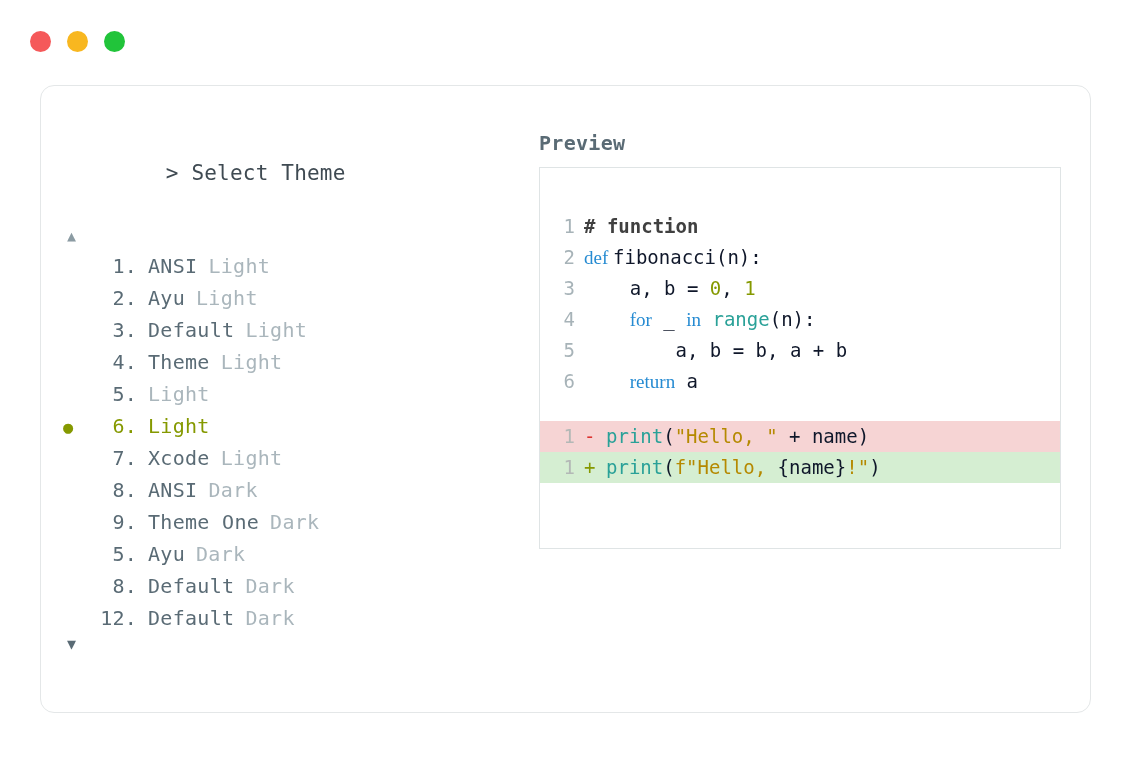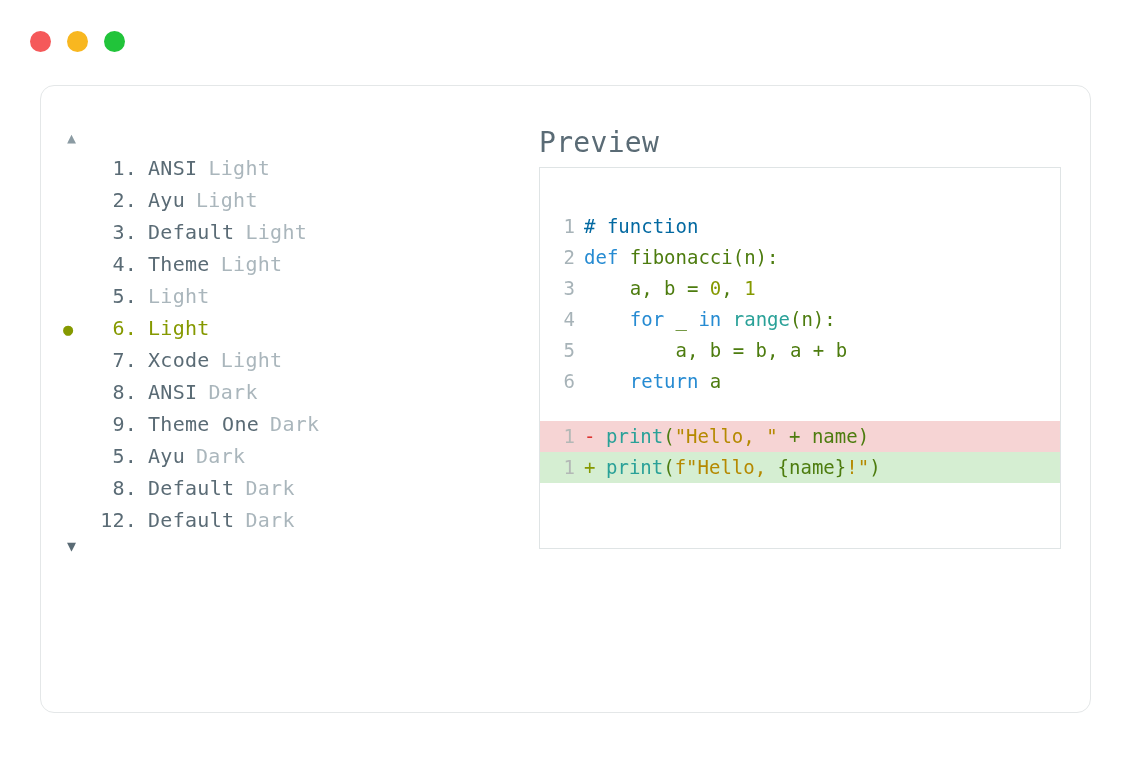--- a/index.html
+++ b/index.html
@@ -115,25 +115,26 @@
     color: #859900;
   }
 
   
   .right-col {
     position: absolute;
     left: 498px; top: 42px;
     width: 530px;
   }
   .preview-label {
-    font-size: 28px;
+    font-size: 20px;
     line-height: 30px;
     color: #5a6b75;
     letter-spacing: 0.3px;
     margin-bottom: 9px;
+    font-weight: bold;
   }
   .preview-box {
     width: 522px;
     height: 382px;
     border: 1.5px solid #dfe4e5;
     background: #ffffff;
     padding: 43px 0 0 0;
     overflow: hidden;
   }
 
@@ -157,26 +158,26 @@
   
   .diff-line { display: flex; align-items: baseline; height: 31px; }
   .diff-line .gutter { color: #b3b8b6; }
   .diff-del { background: #f6d4d4; }
   .diff-add { background: #d5eed2; }
   .diff-mark { width: 22px; flex: 0 0 22px; }
   .mark-del { color: #dc322f; }
   .mark-add { color: #859900; }
 
   
-  .t-comment { color: #0369a1; }
-  .t-kw      { color: #268bd2; }
+  .t-comment { color: #404040; font-weight: bold; }
+  .t-kw      { color: #268bd2; font-family: Liberation Serif, serif; }
   .t-fn      { color: #2aa198; }
   .t-num     { color: #859900; }
   .t-str     { color: #b58900; }
-  .t-plain   { color: #4d7c0f; }
+  .t-plain   { color: #0f172a; }
 
   
   .hint {
     position: absolute;
     left: 22px;
     top: 546px;
     font-size: 20px;
     line-height: 30px;
     color: #9eaeb3;
     letter-spacing: 0.3px;
@@ -192,20 +193,23 @@
     <span class="dot" style="background: rgb(248, 183, 32);"></span>
     <span class="dot" style="background: rgb(33, 196, 58);"></span>
   </div>
 </div>
 
 <div class="panel">
   <div class="panel-inner">
 
     <div class="left-col">
 
+      <div class="prompt-line">
+        <span class="prompt-caret">&gt;</span><span> </span><span>Select Theme</span>
+      </div>
 
       <div class="scroll-arrow arrow-up">▲</div>
 
       <ul class="theme-list">
           <li class="theme-row"><span class="bullet-cell"></span><span class="num-cell">1.</span><span class="name-cell">ANSI</span><span class="variant-cell">Light</span></li>
           <li class="theme-row"><span class="bullet-cell"></span><span class="num-cell">2.</span><span class="name-cell">Ayu</span><span class="variant-cell">Light</span></li>
           <li class="theme-row"><span class="bullet-cell"></span><span class="num-cell">3.</span><span class="name-cell">Default</span><span class="variant-cell">Light</span></li>
           <li class="theme-row"><span class="bullet-cell"></span><span class="num-cell">4.</span><span class="name-cell">Theme</span><span class="variant-cell">Light</span></li>
           <li class="theme-row"><span class="bullet-cell"></span><span class="num-cell">5.</span><span class="variant-cell">Light</span></li>
           <li class="theme-row selected"><span class="bullet-cell">●</span><span class="num-cell">6.</span><span class="variant-cell">Light</span></li>

